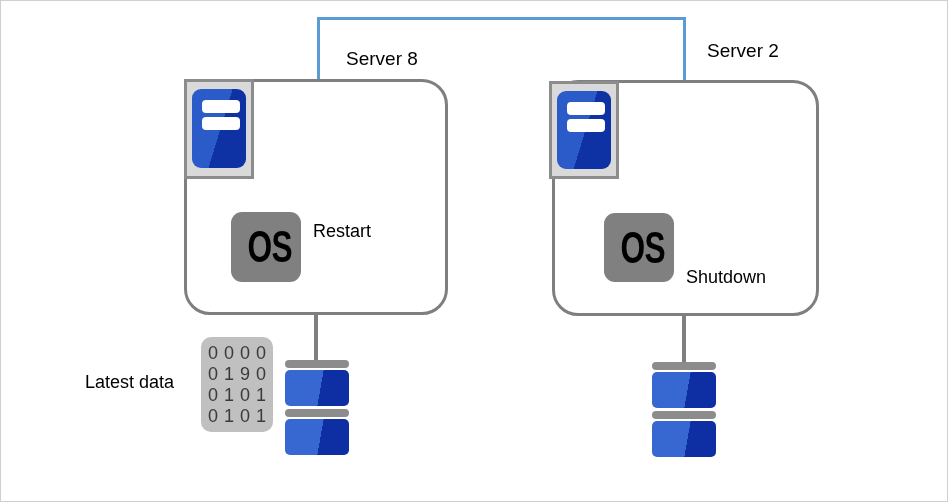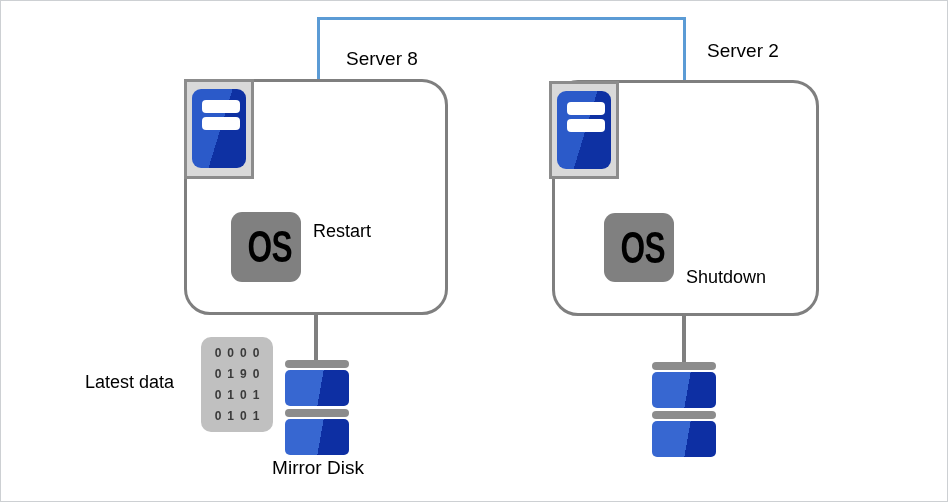--- a/index.html
+++ b/index.html
@@ -108,22 +108,22 @@
   .disk .cap.mid { margin-top: 3px; }
 
   
   .binary {
     background: var(--binary_bg, #C0C0C0);
     border-radius: 10px;
     padding-top: 6px;
     text-align: center;
   }
   .binary .row {
-    font-weight: bold;
-    font-size: 12px;
+    font-weight: normal;
+    font-size: 18px;
     line-height: 21px;
     color: var(--binary_digit, #3A3A3A);
     letter-spacing: 6px;
     text-indent: 6px;
     white-space: nowrap;
   }
 
   .caption {
     font-size: 19px;
     color: #000000;
@@ -186,15 +186,14 @@
   </div>
 
   <div class="abs binary" style="left:200px; top:336px; width:72px; height:95px;">
     <div class="row">0000</div>
     <div class="row">0190</div>
     <div class="row">0101</div>
     <div class="row">0101</div>
   </div>
 
   <div class="abs caption" style="left:84px; top:371px; font-size:18px;text-align:center;">Latest data</div>
-  <div class="abs caption" style="left:264px; top:456px; width:106px; text-align:center;">Mirror Disk</div>
 
 </div>
 
 </body></html>

